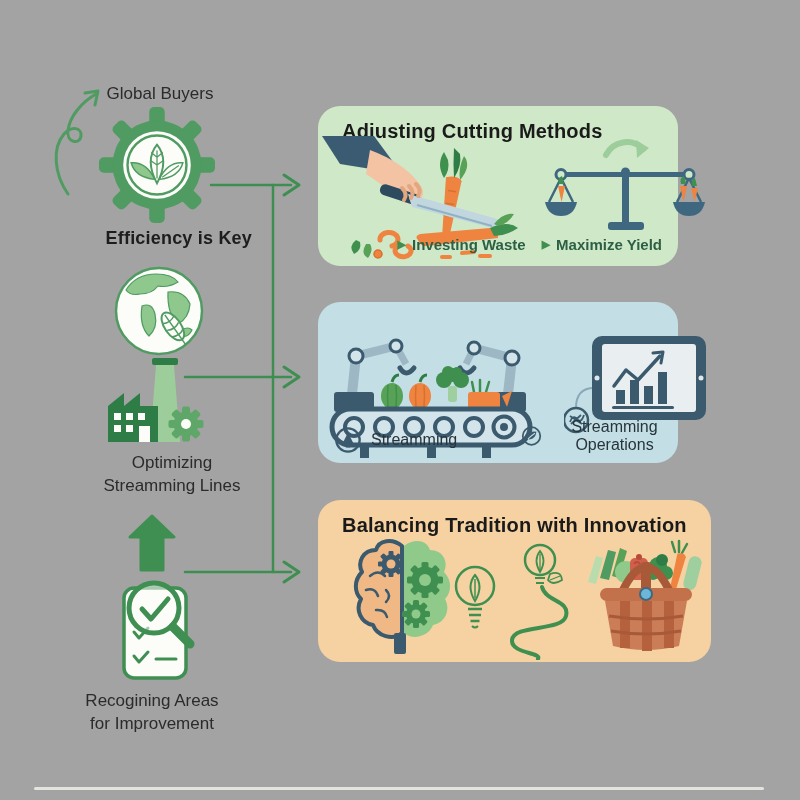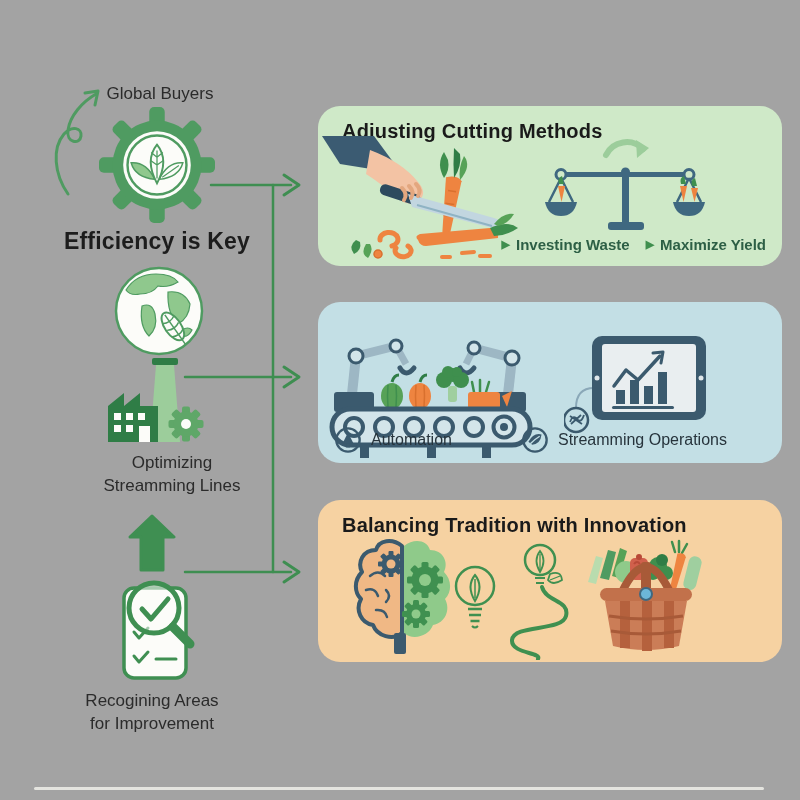--- a/index.html
+++ b/index.html
@@ -1,21 +1,21 @@
 <!DOCTYPE html>
 <html><head>
 <meta charset="utf-8">
 <style>
   html,body{margin:0;padding:0;}
   .canvas{position:relative;width:800px;height:800px;background:#a3a3a3;overflow:hidden;
           font-family:"Liberation Sans",sans-serif;color:#222;}
   .abs{position:absolute;}
   .label{position:absolute;text-align:center;font-size:17px;font-weight:500;color:#2b2b2b;line-height:1.35;}
-  .heading{position:absolute;text-align:center;font-size:23px;font-weight:600;color:#1d1d1d;letter-spacing:.2px;}
-  .panel{position:absolute;left:318px;width:464px;border-radius:22px;}
+  .heading{position:absolute;text-align:right;font-size:18px;font-weight:600;color:#1d1d1d;letter-spacing:.2px;}
+  .panel{position:absolute;left:318px;width:360px;border-radius:22px;text-align:center;}
   .panel-title{position:absolute;left:24px;top:14px;font-size:20px;font-weight:700;color:#1a1a1a;letter-spacing:.2px;}
   .bullets1{position:absolute;right:16px;bottom:13px;display:flex;gap:16px;align-items:center;
             font-size:15px;font-weight:700;color:#2d5f45;}
   .bullet1{display:flex;align-items:center;gap:6px;}
   .marker{font-size:11px;color:#3f8f4e;line-height:1;}
   .bullet2{position:absolute;bottom:9px;display:flex;align-items:center;gap:9px;
            font-size:16px;font-weight:500;color:#27343c;}
   svg{display:block;}
   .bottom-strip{position:absolute;left:34px;top:787px;width:730px;height:3px;background:#e4e4df;border-radius:2px;}
 </style>
@@ -284,34 +284,34 @@
       <circle cx="12" cy="92" r="12" fill="none" stroke="#3b5a6e" stroke-width="2.5"></circle>
       <path d="M6 94 q3 -8 7 -3 q4 5 7 -4 M6 88 l12 8 M7 96 l10 -9" stroke="#3b5a6e" stroke-width="1.8" fill="none"></path>
     </svg>
 
     <div class="bullet2" style="left:16px">
       <svg width="28" height="28" viewBox="0 0 30 30">
         <circle cx="15" cy="15" r="12.5" fill="none" stroke="#3b5a6e" stroke-width="2.5"></circle>
         <path d="M15 7 L21 19 L9 19 Z" fill="#3b5a6e"></path>
         <rect x="13" y="19" width="4" height="4" fill="#3b5a6e"></rect>
       </svg>
-      <span>Automation</span>
+      <span>Streamming</span>
     </div>
 
     <div class="bullet2" style="left:203px">
       <svg width="28" height="28" viewBox="0 0 30 30">
         <circle cx="15" cy="15" r="12.5" fill="none" stroke="#3b5a6e" stroke-width="2.5"></circle>
         <path d="M8 17 Q13 7 22 9 Q21 19 12 20 Z" fill="#3b5a6e"></path>
         <path d="M10 19 Q15 14 20 11" stroke="#c3dfe5" stroke-width="1.5" fill="none"></path>
       </svg>
       <span>Streamming Operations</span>
     </div>
   </section>
 
-  <section class="panel" style="top: 500px; height: 162px; background: rgb(246, 210, 162);">
+  <section class="panel" style="top: 500px; height: 162px; background: rgb(246, 210, 162); padding-left: 33px;">
     <div class="panel-title">Balancing Tradition with Innovation</div>
 
     <svg class="abs" style="left:34px;top:38px" width="102" height="118" viewBox="0 0 102 118">
       <path d="M52 8 C62 0 75 2 78 12 C91 12 97 24 92 34 C100 42 100 54 93 61 C99 72 93 85 81 87 C77 98 61 103 52 95 Z" fill="#8fca8a"></path>
       <path d="M50 8 C40 0 27 2 24 12 C11 12 5 24 10 34 C2 42 2 54 9 61 C3 72 9 85 21 87 C25 98 41 103 50 95 Z" fill="#f0b885" stroke="#3b5a6e" stroke-width="4" stroke-linejoin="round"></path>
       <g stroke="#3b5a6e" stroke-width="2.5" fill="none" stroke-linecap="round">
         <path d="M18 38 q8 -7 15 0"></path>
           <path d="M14 52 q9 -3 12 6"></path>
         <path d="M24 72 q9 -1 11 7"></path>
           <path d="M34 52 q6 6 0 12"></path>

